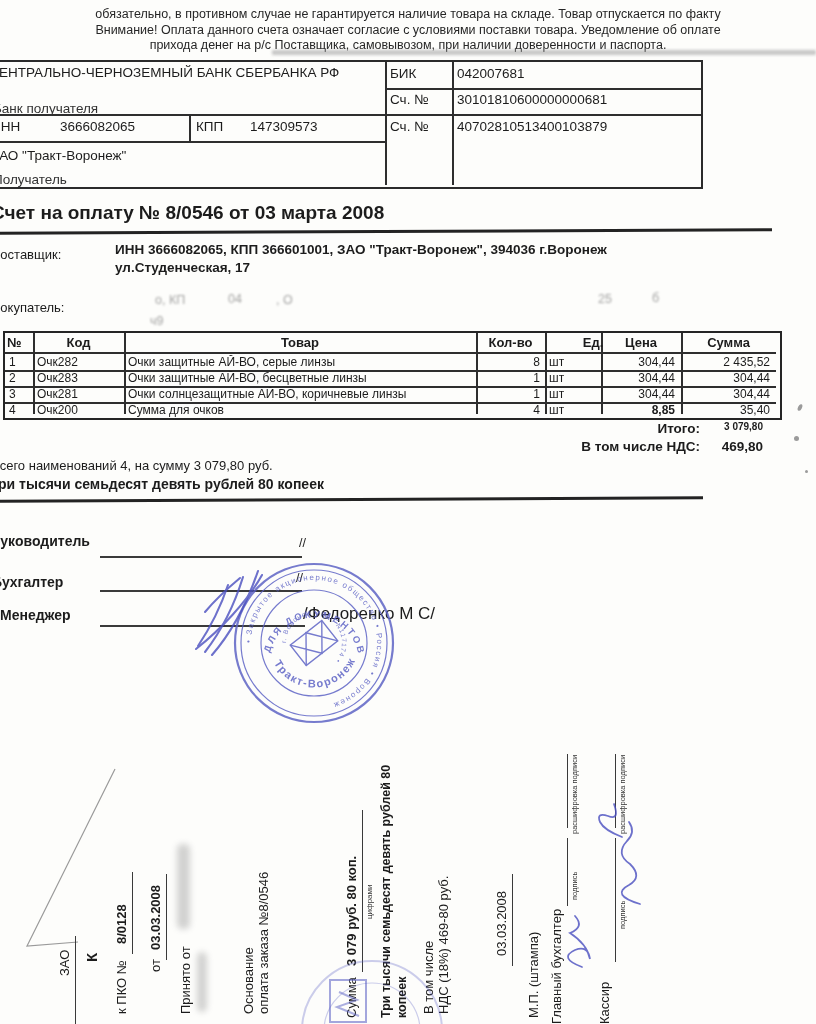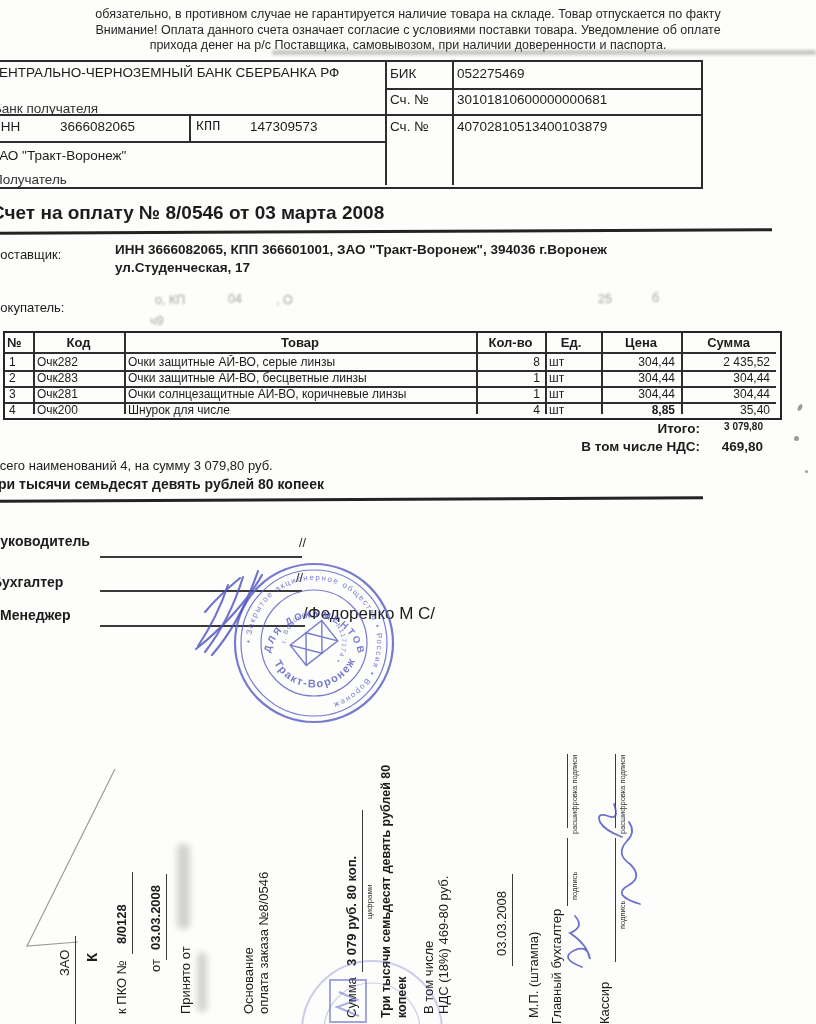--- a/index.html
+++ b/index.html
@@ -52,27 +52,27 @@
   <div class="vline" style="left:452px;top:0;height:123px;"></div>
   <div class="hline" style="left:385px;top:26px;width:316px;"></div>
   <div class="hline" style="left:0;top:52px;width:701px;"></div>
   <div class="hline" style="left:0;top:79px;width:385px;"></div>
   <div class="vline" style="left:189px;top:52px;height:27px;"></div>
 
   <div class="cell" style="left:-11px;top:3px;">ЦЕНТРАЛЬНО-ЧЕРНОЗЕМНЫЙ БАНК СБЕРБАНКА РФ</div>
   <div class="cell small" style="left:-7px;top:39px;">Банк получателя</div>
   <div class="cell" style="left:-9px;top:57px;">ИНН</div>
   <div class="cell" style="left:60px;top:57px;">3666082065</div>
-  <div class="cell" style="left:196px;top:57px;font-family:Liberation Mono, monospace;">КПП</div>
+  <div class="cell" style="left:196px;top:57px;">КПП</div>
   <div class="cell" style="left:250px;top:57px;">147309573</div>
   <div class="cell" style="left:-9px;top:86px;">ЗАО "Тракт-Воронеж"</div>
   <div class="cell small" style="left:-7px;top:110px;">Получатель</div>
 
   <div class="cell" style="left:390px;top:4px;">БИК</div>
-  <div class="cell" style="left:457px;top:4px;">052275469</div>
+  <div class="cell" style="left:457px;top:4px;">042007681</div>
   <div class="cell" style="left:390px;top:30px;">Сч. №</div>
   <div class="cell" style="left:457px;top:30px;">30101810600000000681</div>
   <div class="cell" style="left:390px;top:57px;">Сч. №</div>
   <div class="cell" style="left:457px;top:57px;">40702810513400103879</div>
 </div>
 
 <div class="abs b" style="left:-9px;top:202px;font-size:19px;white-space:nowrap;">Счет на оплату № 8/0546 от 03 марта 2008</div>
 <div class="thick" style="left:0;top:230px;width:772px;transform:rotate(-0.25deg);"></div>
 
 <div class="abs" style="left:-9px;top:247px;font-size:13px;">Поставщик:</div>
@@ -96,21 +96,21 @@
   <div class="vline" style="left:119px;top:0;height:81px;"></div>
   <div class="vline" style="left:471px;top:0;height:81px;"></div>
   <div class="vline" style="left:540px;top:0;height:81px;"></div>
   <div class="vline" style="left:596px;top:0;height:81px;"></div>
   <div class="vline" style="left:676px;top:0;height:81px;"></div>
 
   <div class="hd" style="left:0;width:28px;text-align:left;padding-left:2px;">№</div>
   <div class="hd" style="left:28px;width:91px;">Код</div>
   <div class="hd" style="left:119px;width:352px;">Товар</div>
   <div class="hd" style="left:471px;width:69px;">Кол-во</div>
-  <div class="hd" style="left:546px;width:40px;">Ед.</div>
+  <div class="hd" style="left:568px;width:40px;">Ед.</div>
   <div class="hd" style="left:596px;width:80px;">Цена</div>
   <div class="hd" style="left:676px;width:95px;">Сумма</div>
 
   <div class="td" style="left:4px;top:22px;">1</div>
   <div class="td" style="left:32px;top:22px;">Очк282</div>
   <div class="td" style="left:123px;top:22px;width:345px;">Очки защитные АЙ-ВО, серые линзы</div>
   <div class="td r" style="left:471px;top:22px;width:64px;">8</div>
   <div class="td" style="left:544px;top:22px;">шт</div>
   <div class="td r" style="left:596px;top:22px;width:74px;">304,44</div>
   <div class="td r" style="left:676px;top:22px;width:89px;">2 435,52</div>
@@ -126,21 +126,21 @@
   <div class="td" style="left:4px;top:54px;">3</div>
   <div class="td" style="left:32px;top:54px;">Очк281</div>
   <div class="td" style="left:123px;top:54px;width:345px;">Очки солнцезащитные АЙ-ВО, коричневые линзы</div>
   <div class="td r" style="left:471px;top:54px;width:64px;">1</div>
   <div class="td" style="left:544px;top:54px;">шт</div>
   <div class="td r" style="left:596px;top:54px;width:74px;">304,44</div>
   <div class="td r" style="left:676px;top:54px;width:89px;">304,44</div>
 
   <div class="td" style="left:4px;top:70px;">4</div>
   <div class="td" style="left:32px;top:70px;">Очк200</div>
-  <div class="td" style="left:123px;top:70px;width:345px;">Шнурок для числе</div>
+  <div class="td" style="left:123px;top:70px;width:345px;">Сумма для очков</div>
   <div class="td r" style="left:471px;top:70px;width:64px;">4</div>
   <div class="td" style="left:544px;top:70px;">шт</div>
   <div class="td r" style="left:596px;top:70px;width:74px;font-weight:bold;">8,85</div>
   <div class="td r" style="left:676px;top:70px;width:89px;">35,40</div>
 </div>
 
 <div class="abs b r" style="left:480px;top:421px;width:220px;font-size:13.5px;">Итого:</div>
 <div class="abs b r" style="left:640px;top:421px;width:123px;font-size:10px;">3 079,80</div>
 <div class="abs b r" style="left:480px;top:439px;width:220px;font-size:13.5px;">В том числе НДС:</div>
 <div class="abs b r" style="left:640px;top:439px;width:123px;font-size:13.5px;">469,80</div>

